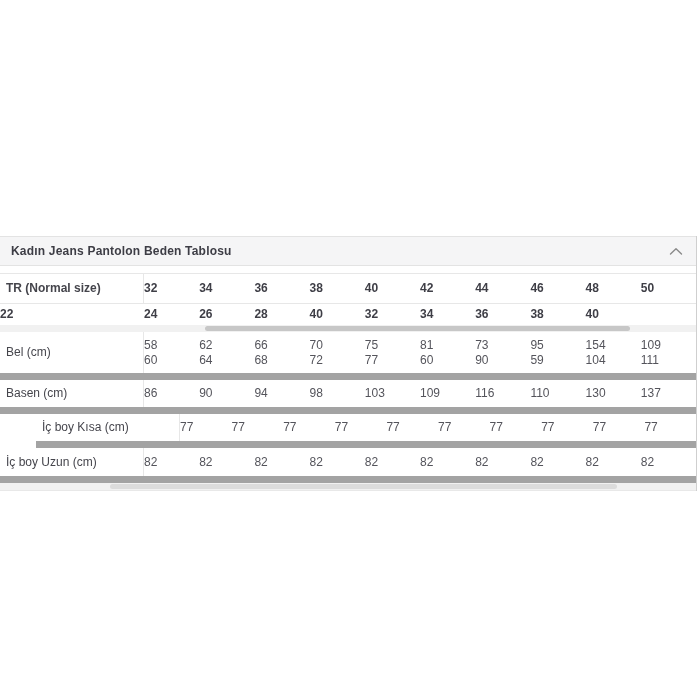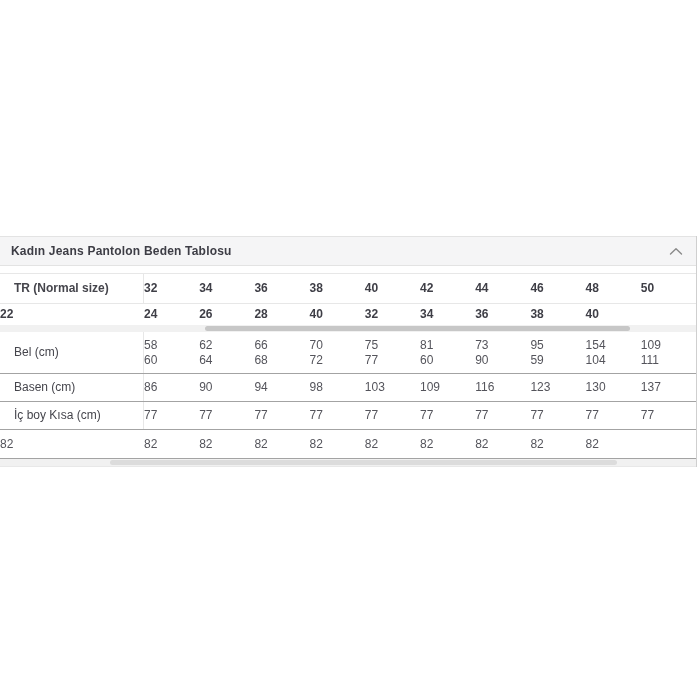--- a/index.html
+++ b/index.html
@@ -21,29 +21,29 @@
   }
   .acc-title{font-size:12px;font-weight:700;color:#3d3d45;letter-spacing:.2px;}
   .chevron{display:flex;align-items:center;}
   .spacer{height:7px;background:#ffffff;}
   
   .head-block{border-top:1px solid #e7e7e7;}
   .trow{display:grid;grid-template-columns:144px repeat(10,1fr);align-items:center;font-size:12px;}
   #head-rows .trow{font-weight:700;color:#3e3e46;}
   #head-rows .r0{height:29px;border-bottom:1px solid #e7e7e7;}
   #head-rows .r1{height:21px;}
-  #body-rows .trow{font-weight:400;color:#54545b;border-bottom:1px solid #a3a3a3;}
+  #body-rows .trow{font-weight:400;color:#54545b;border-bottom:7px solid #a3a3a3;}
   #body-rows .r0{height:41px;}
   #body-rows .r1{height:27px;}
-  #body-rows .r2{height:27px;}
+  #body-rows .r2{height:27px;margin-left:36px;}
   #body-rows .r3{height:28px;}
   .cell{line-height:15px;}
   .cell.val{}
   .cell.label{
-    padding-left:14px;height:100%;display:flex;align-items:center;
+    padding-left:6px;height:100%;display:flex;align-items:center;
     border-right:1px solid #e7e7e7;color:#45454c;
   }
   #head-rows .cell.label{font-weight:600;}
   #body-rows .cell.label{font-weight:400;}
   
   .hscroll{height:7px;background:#f1f1f1;position:relative;}
   .hscroll .thumb{position:absolute;top:1px;height:5px;border-radius:3px;background:#c7c7c7;}
   #hscroll-head .thumb{left:205px;width:425px;}
   #hscroll-body .thumb{left:110px;width:507px;background:#dcdcdc;}
   #hscroll-body{border-bottom:1px solid #e8e8e8;}
@@ -199,21 +199,21 @@
           <div class="cell val">
             <div>103</div>
           </div>
           <div class="cell val">
             <div>109</div>
           </div>
           <div class="cell val">
             <div>116</div>
           </div>
           <div class="cell val">
-            <div>123</div>
+            <div>110</div>
           </div>
           <div class="cell val">
             <div>130</div>
           </div>
           <div class="cell val">
             <div>137</div>
           </div>
         </div>
         <div class="trow r2">
           <div class="cell label">İç boy Kısa (cm)</div>
@@ -242,20 +242,21 @@
             <div>77</div>
           </div>
           <div class="cell val">
             <div>77</div>
           </div>
           <div class="cell val">
             <div>77</div>
           </div>
         </div>
         <div class="trow r3">
+          <div class="cell label">İç boy Uzun (cm)</div>
           <div class="cell val">
             <div>82</div>
           </div>
           <div class="cell val">
             <div>82</div>
           </div>
           <div class="cell val">
             <div>82</div>
           </div>
           <div class="cell val">

